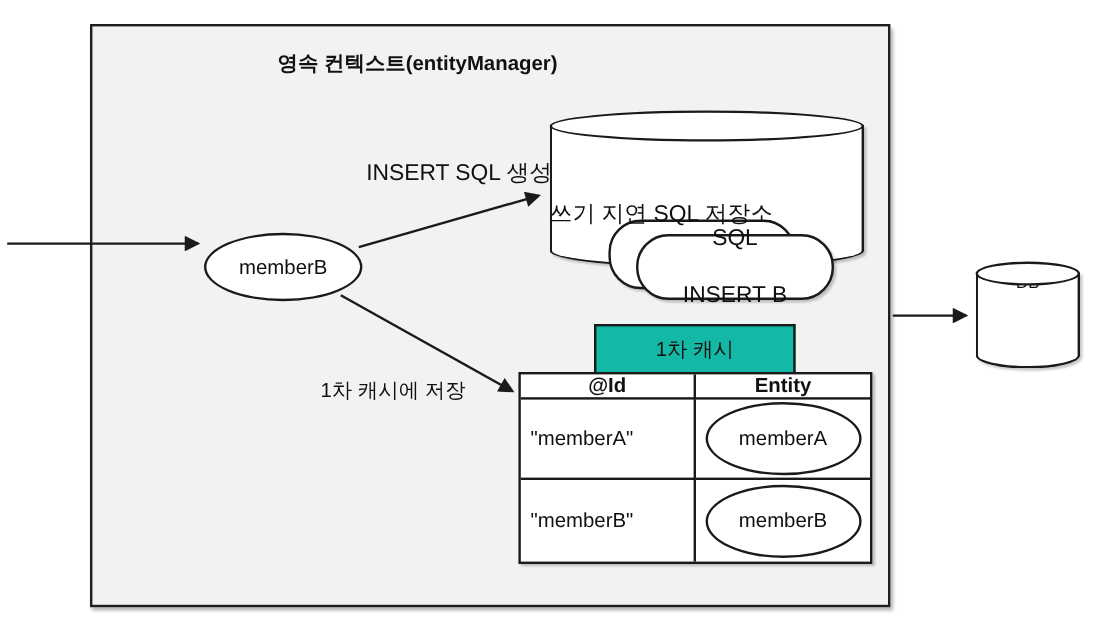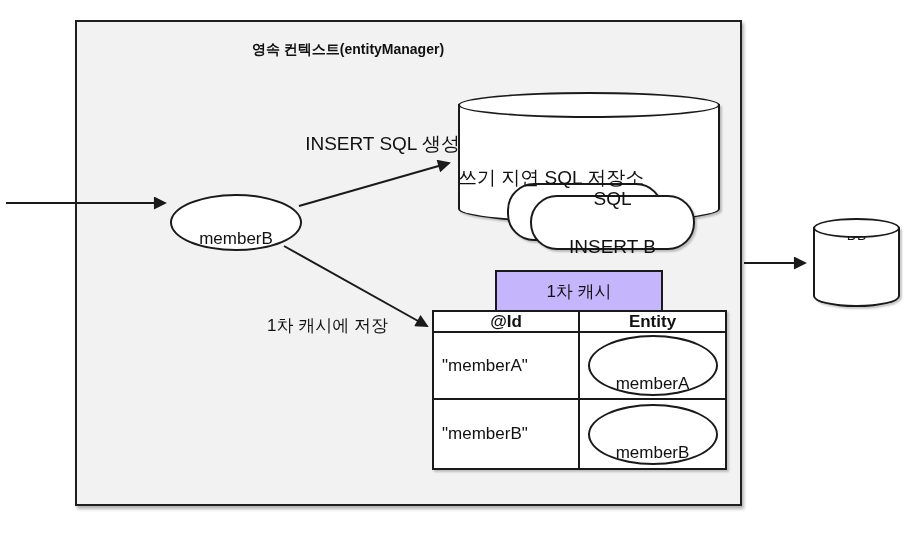--- a/index.html
+++ b/index.html
@@ -10,21 +10,21 @@
   .abs{position:absolute;box-sizing:border-box;}
   
   #main-box{
     left:75px;top:20px;width:667px;height:486px;
     background:#f2f2f2;border:2.5px solid #1f1f1f;
     box-shadow:2px 3px 3px rgba(0,0,0,0.30);
     z-index:1;
   }
   #box-title{
     left:75px;top:41px;width:546px;text-align:center;
-    font-size:14px;font-weight:bold;z-index:6;
+    font-size:17px;font-weight:bold;z-index:6;
   }
   
   .lbl{z-index:6;white-space:nowrap;}
   #persist-label{left:16px;top:158px;font-size:19px;}
   #insert-label{left:240px;top:131px;width:220px;text-align:right;font-size:19px;}
   #save-label{left:250px;top:314px;width:155px;text-align:center;font-size:17px;}
   
   .cyl-top{
     background:#ffffff;border:2px solid #1a1a1a;border-radius:50%;z-index:3;
   }
@@ -44,42 +44,42 @@
   }
   #pill-back{left:507px;top:183px;width:156px;height:58px;z-index:4;}
   #pill-front{
     left:530px;top:195px;width:165px;height:55px;z-index:5;
     display:flex;flex-direction:column;align-items:center;justify-content:center;
     font-size:19px;line-height:23px;text-align:center;
   }
   
   #cache-title-box{
     left:495px;top:270px;width:168px;height:42px;
-    background:#c4b5fd;border:2px solid #1a1a1a;z-index:4;
+    background:#14b8a6;border:2px solid #1a1a1a;z-index:4;
     display:flex;align-items:center;justify-content:center;font-size:17px;
   }
   #cache-table{
     left:432px;top:310px;width:295px;height:160px;
     background:#ffffff;border:2px solid #1a1a1a;z-index:5;
     display:grid;grid-template-columns:146px 1fr;grid-template-rows:21px 67px 68px;
     box-shadow:2px 2px 2px rgba(0,0,0,0.22);
   }
   .hcell{
     font-weight:bold;font-size:17px;display:flex;align-items:center;justify-content:center;
     border-bottom:2px solid #1a1a1a;line-height:18px;
   }
   .hcell.c1{border-right:2px solid #1a1a1a;}
   .bcell{display:flex;align-items:center;}
   .bcell.c1{border-right:2px solid #1a1a1a;padding-left:8px;font-size:17px;}
   .bcell.c2{justify-content:center;}
   .bcell.rb{border-bottom:2px solid #1a1a1a;}
   
   .ellipse{
     background:#ffffff;border:2px solid #1a1a1a;border-radius:50%;
-    display:flex;align-items:flex-end;justify-content:center;font-size:17px;
+    display:flex;align-items:center;justify-content:center;font-size:17px;
   }
   #member-b-ellipse{left:170px;top:194px;width:132px;height:57px;z-index:5;}
   .cell-ellipse{width:126px;height:57px;}
   
   #db-cyl-top{left:813px;top:218px;width:87px;height:20px;}
   #db-cyl-body{left:813px;top:227px;width:87px;height:80px;
     border-radius:0 0 43px 43px / 0 0 11px 11px;
     display:flex;align-items:flex-start;justify-content:center;font-size:14px;}
   
   #arrows{position:absolute;left:0;top:0;width:912px;height:536px;z-index:7;pointer-events:none;}

